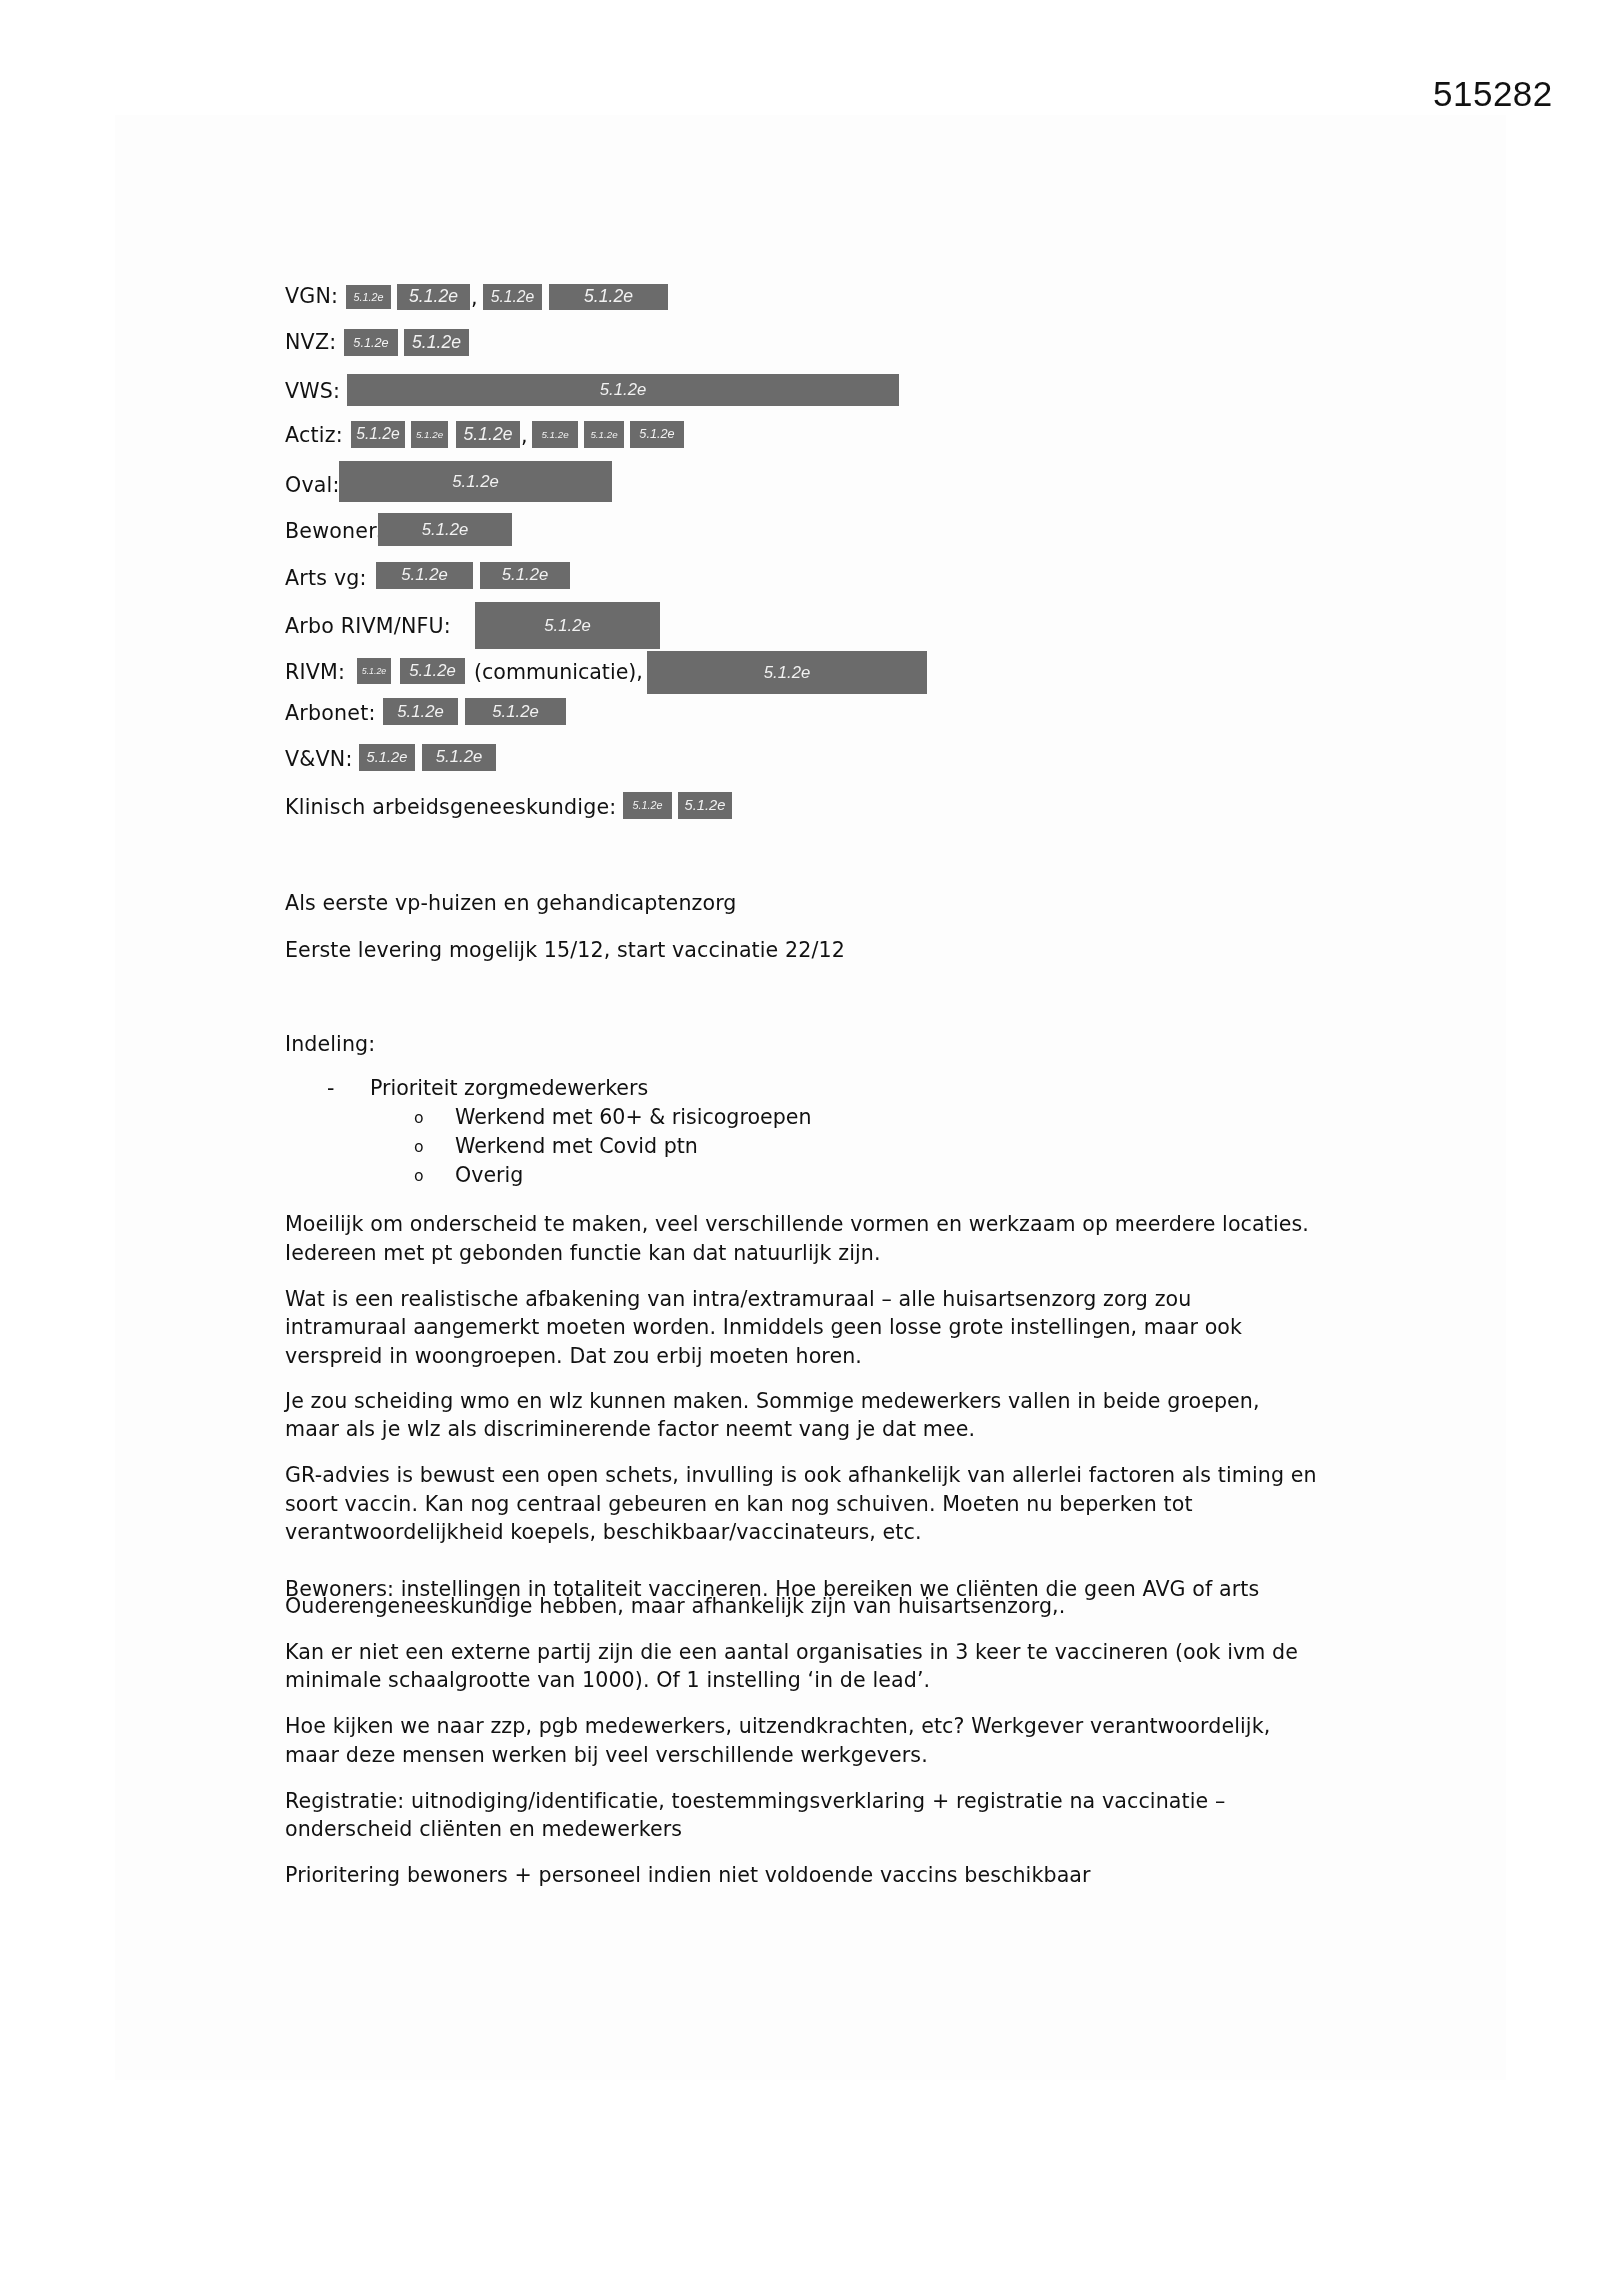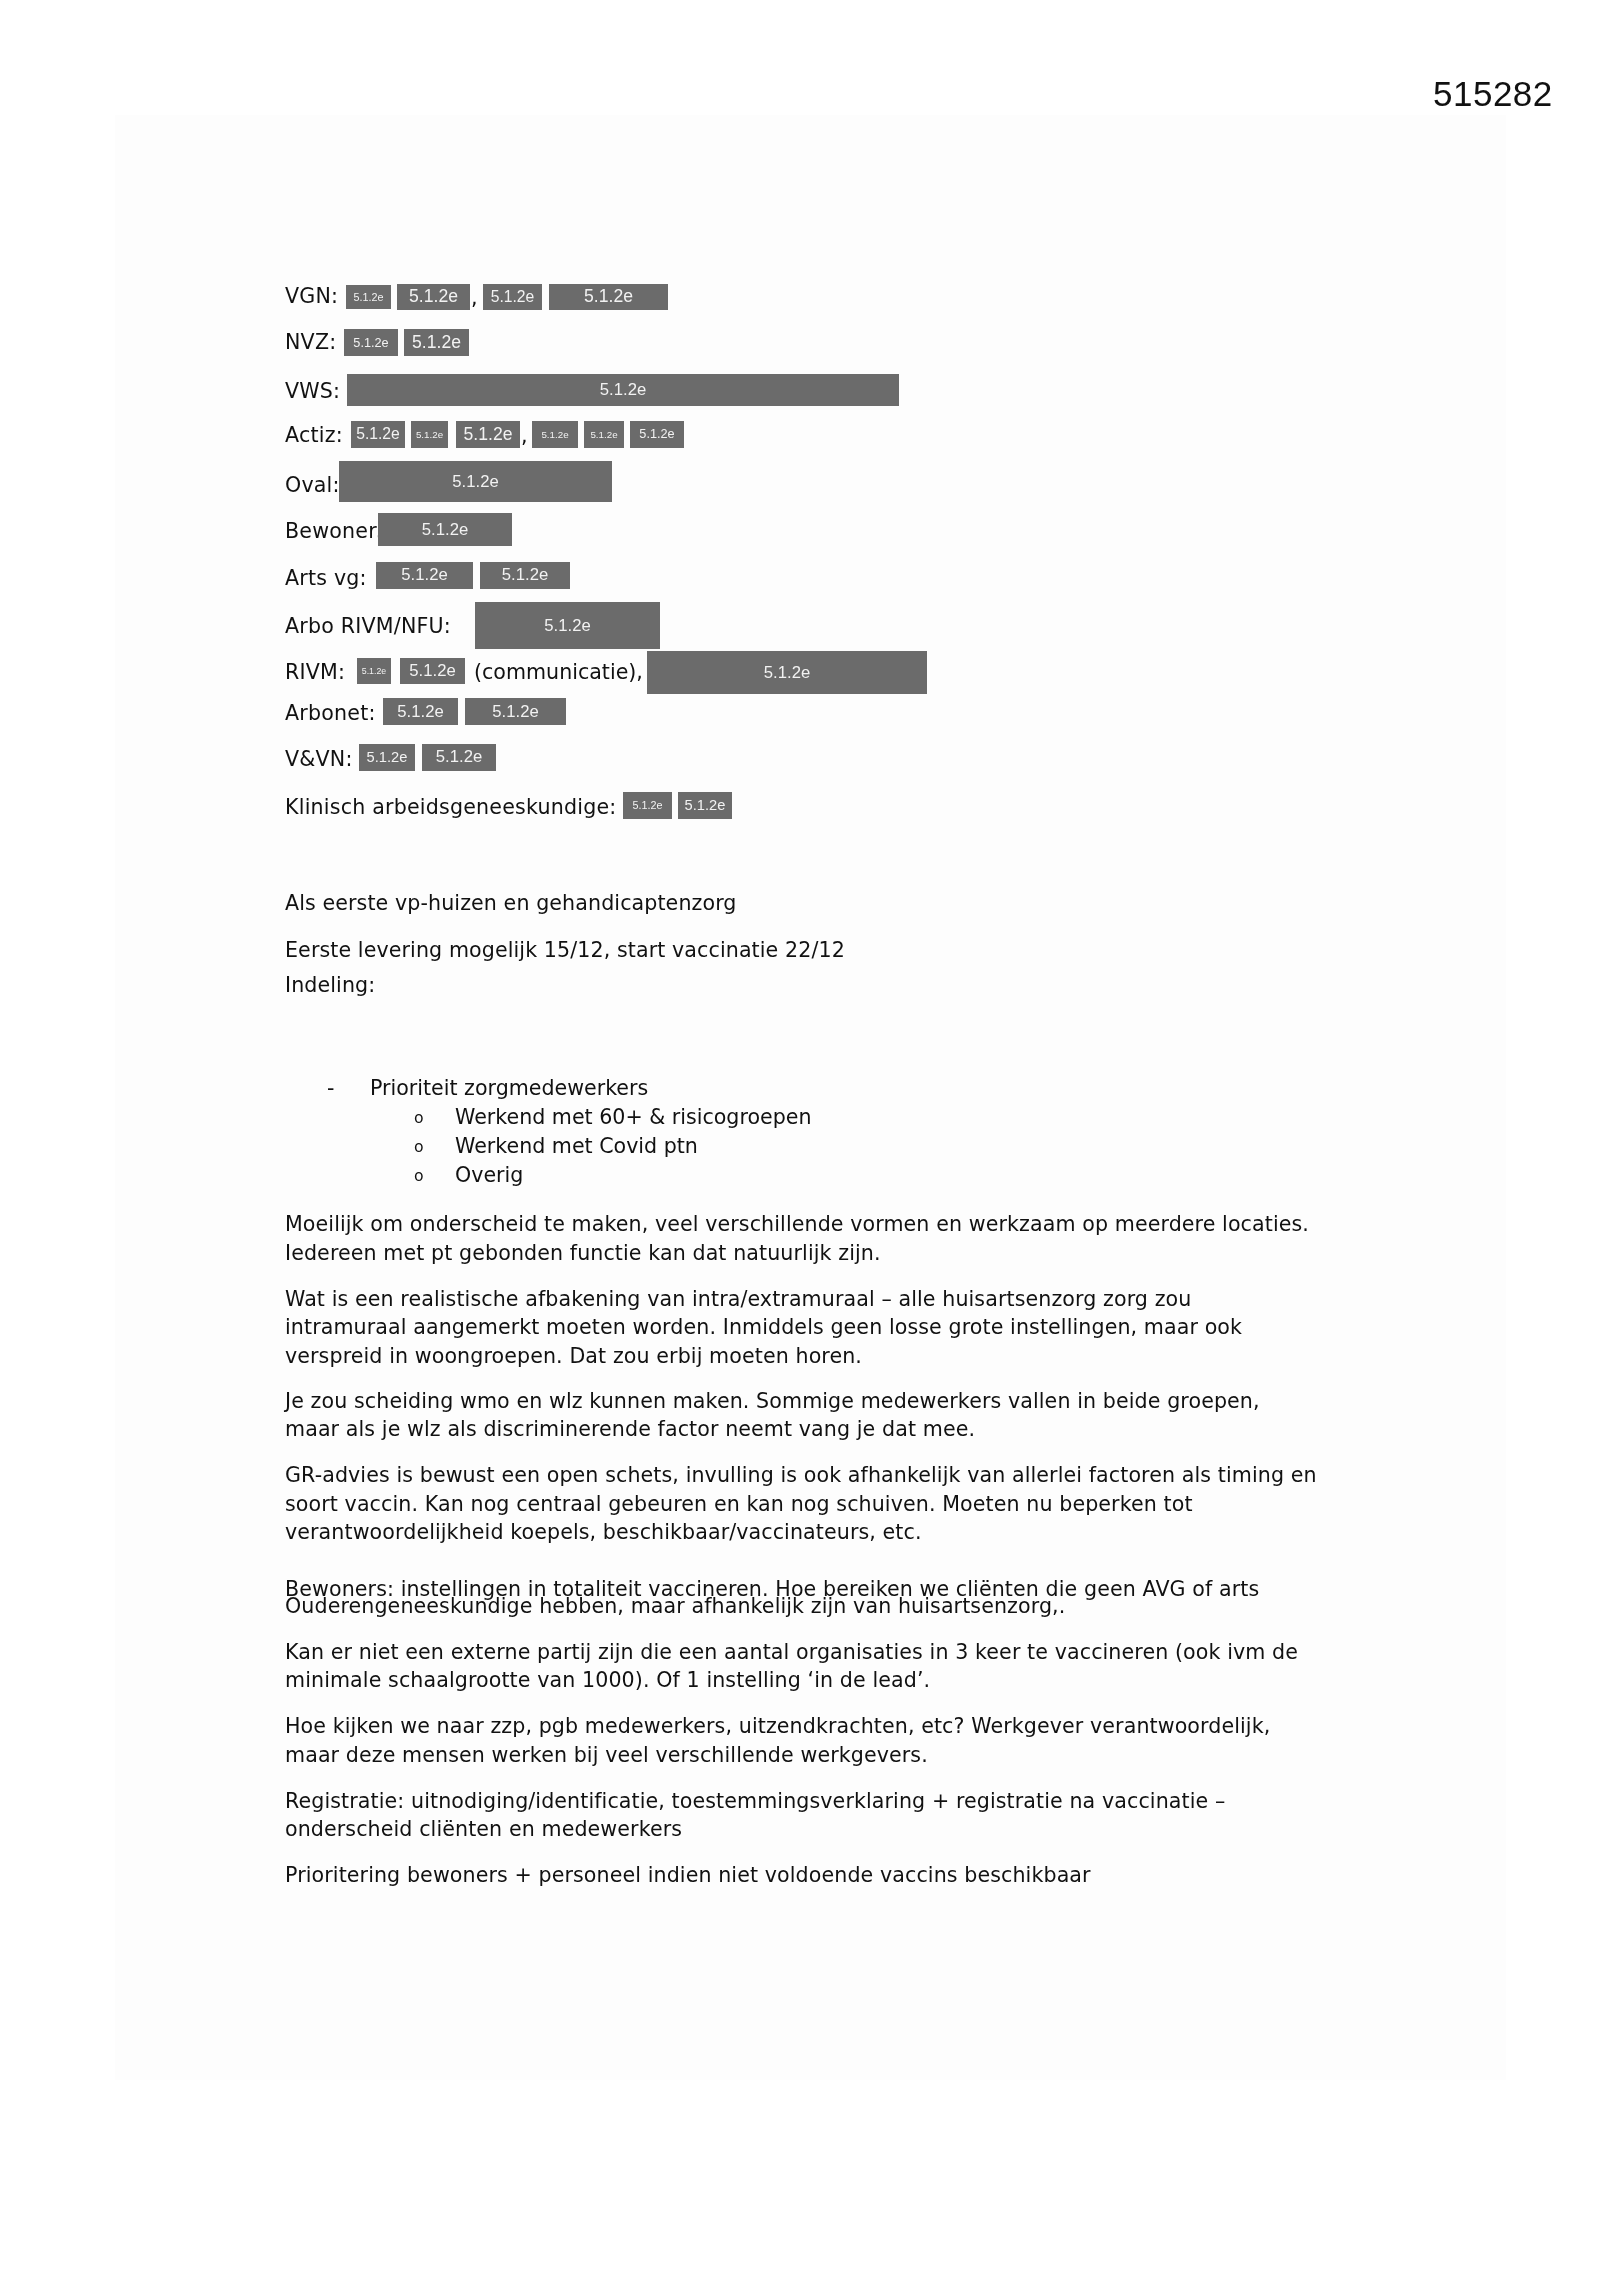--- a/index.html
+++ b/index.html
@@ -11,21 +11,21 @@
   .scan-area { position: absolute; left: 115px; top: 115px; width: 1391px; height: 1965px; background: #fdfdfd; }
   .doc-number {
     position: absolute; left: 1433px; top: 74px;
     font-family: "Liberation Sans", sans-serif; font-size: 35px; color: #111; letter-spacing: 0.5px;
   }
   .row { position: absolute; left: 285px; height: 39px; }
   .label { position: absolute; left: 0; font-size: 20.6px; white-space: nowrap; letter-spacing: 0.2px; }
   .redact {
     position: absolute; background: #6b6b6b; color: #f2f2f2;
     font-family: "Liberation Sans", sans-serif; display: flex; align-items: center; justify-content: center;
-    white-space: nowrap; overflow: hidden;
+    white-space: nowrap; overflow: hidden; font-style: italic;
   }
   .sep { position: absolute; font-size: 20.6px; }
   .para { position: absolute; left: 285px; font-size: 20.6px; line-height: 28px; white-space: nowrap; letter-spacing: 0.1px; }
   .list-dash { position: absolute; left: 327px; font-size: 20.6px; }
   .list-text { position: absolute; font-size: 20.6px; white-space: nowrap; }
   .bullet-o { position: absolute; left: 414px; font-size: 15.7px; }
 </style>
 </head>
 <body>
 
@@ -109,21 +109,21 @@
   <div class="row" style="top:792px">
     <span class="label" style="top:2.9px">Klinisch arbeidsgeneeskundige:</span>
     <span class="redact" style="left:338px;top:0;width:49px;height:26.5px;font-size:10.8px">5.1.2e</span>
     <span class="redact" style="left:393px;top:0;width:54px;height:26.5px;font-size:14.7px">5.1.2e</span>
   </div>
 </div>
 
 <div class="para" style="top:889px">Als eerste vp-huizen en gehandicaptenzorg</div>
 <div class="para" style="top:936px">Eerste levering mogelijk 15/12, start vaccinatie 22/12</div>
 
-<div class="para" style="top:971px">Indeling:</div>
+<div class="para" style="top:1030px">Indeling:</div>
 <span class="list-dash" style="top:1076px">-</span>
 <span class="list-text" style="left:370px;top:1076px">Prioriteit zorgmedewerkers</span>
 
 <span class="bullet-o" style="top:1108px">o</span>
 <span class="list-text" style="left:455px;top:1105px">Werkend met 60+ &amp; risicogroepen</span>
 <span class="bullet-o" style="top:1137px">o</span>
 <span class="list-text" style="left:455px;top:1134px">Werkend met Covid ptn</span>
 <span class="bullet-o" style="top:1166px">o</span>
 <span class="list-text" style="left:455px;top:1163px">Overig</span>
 

